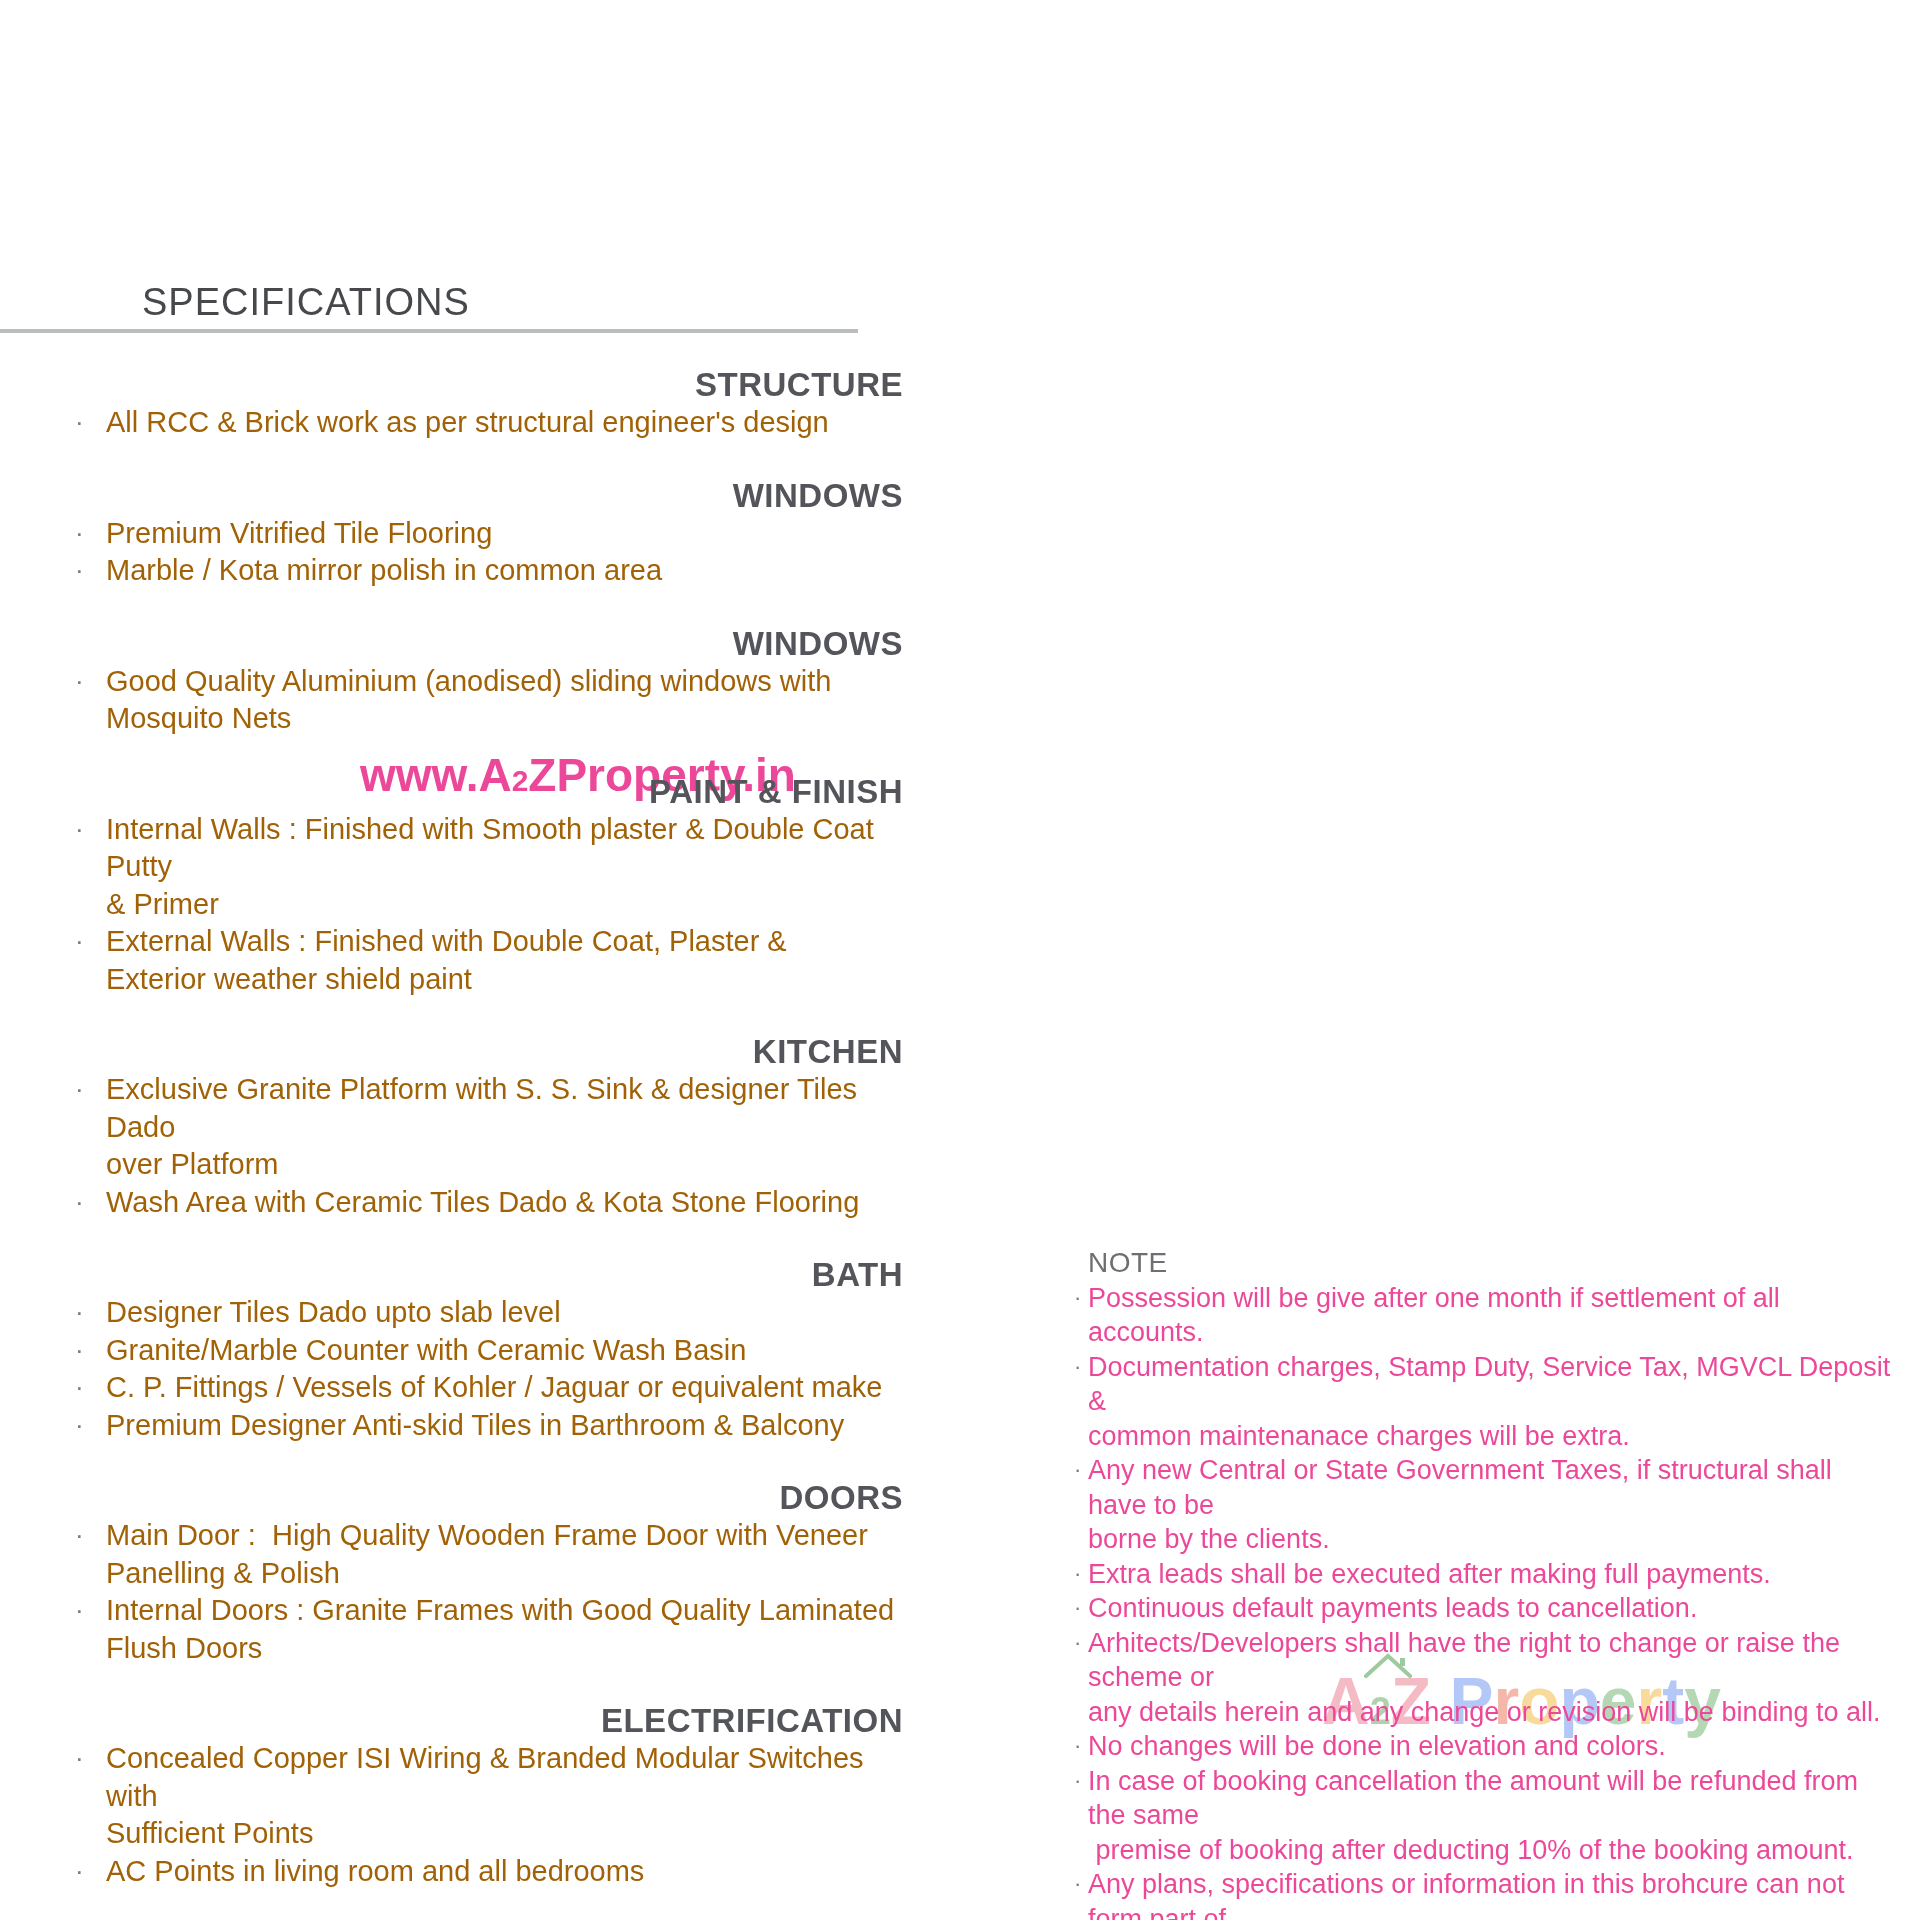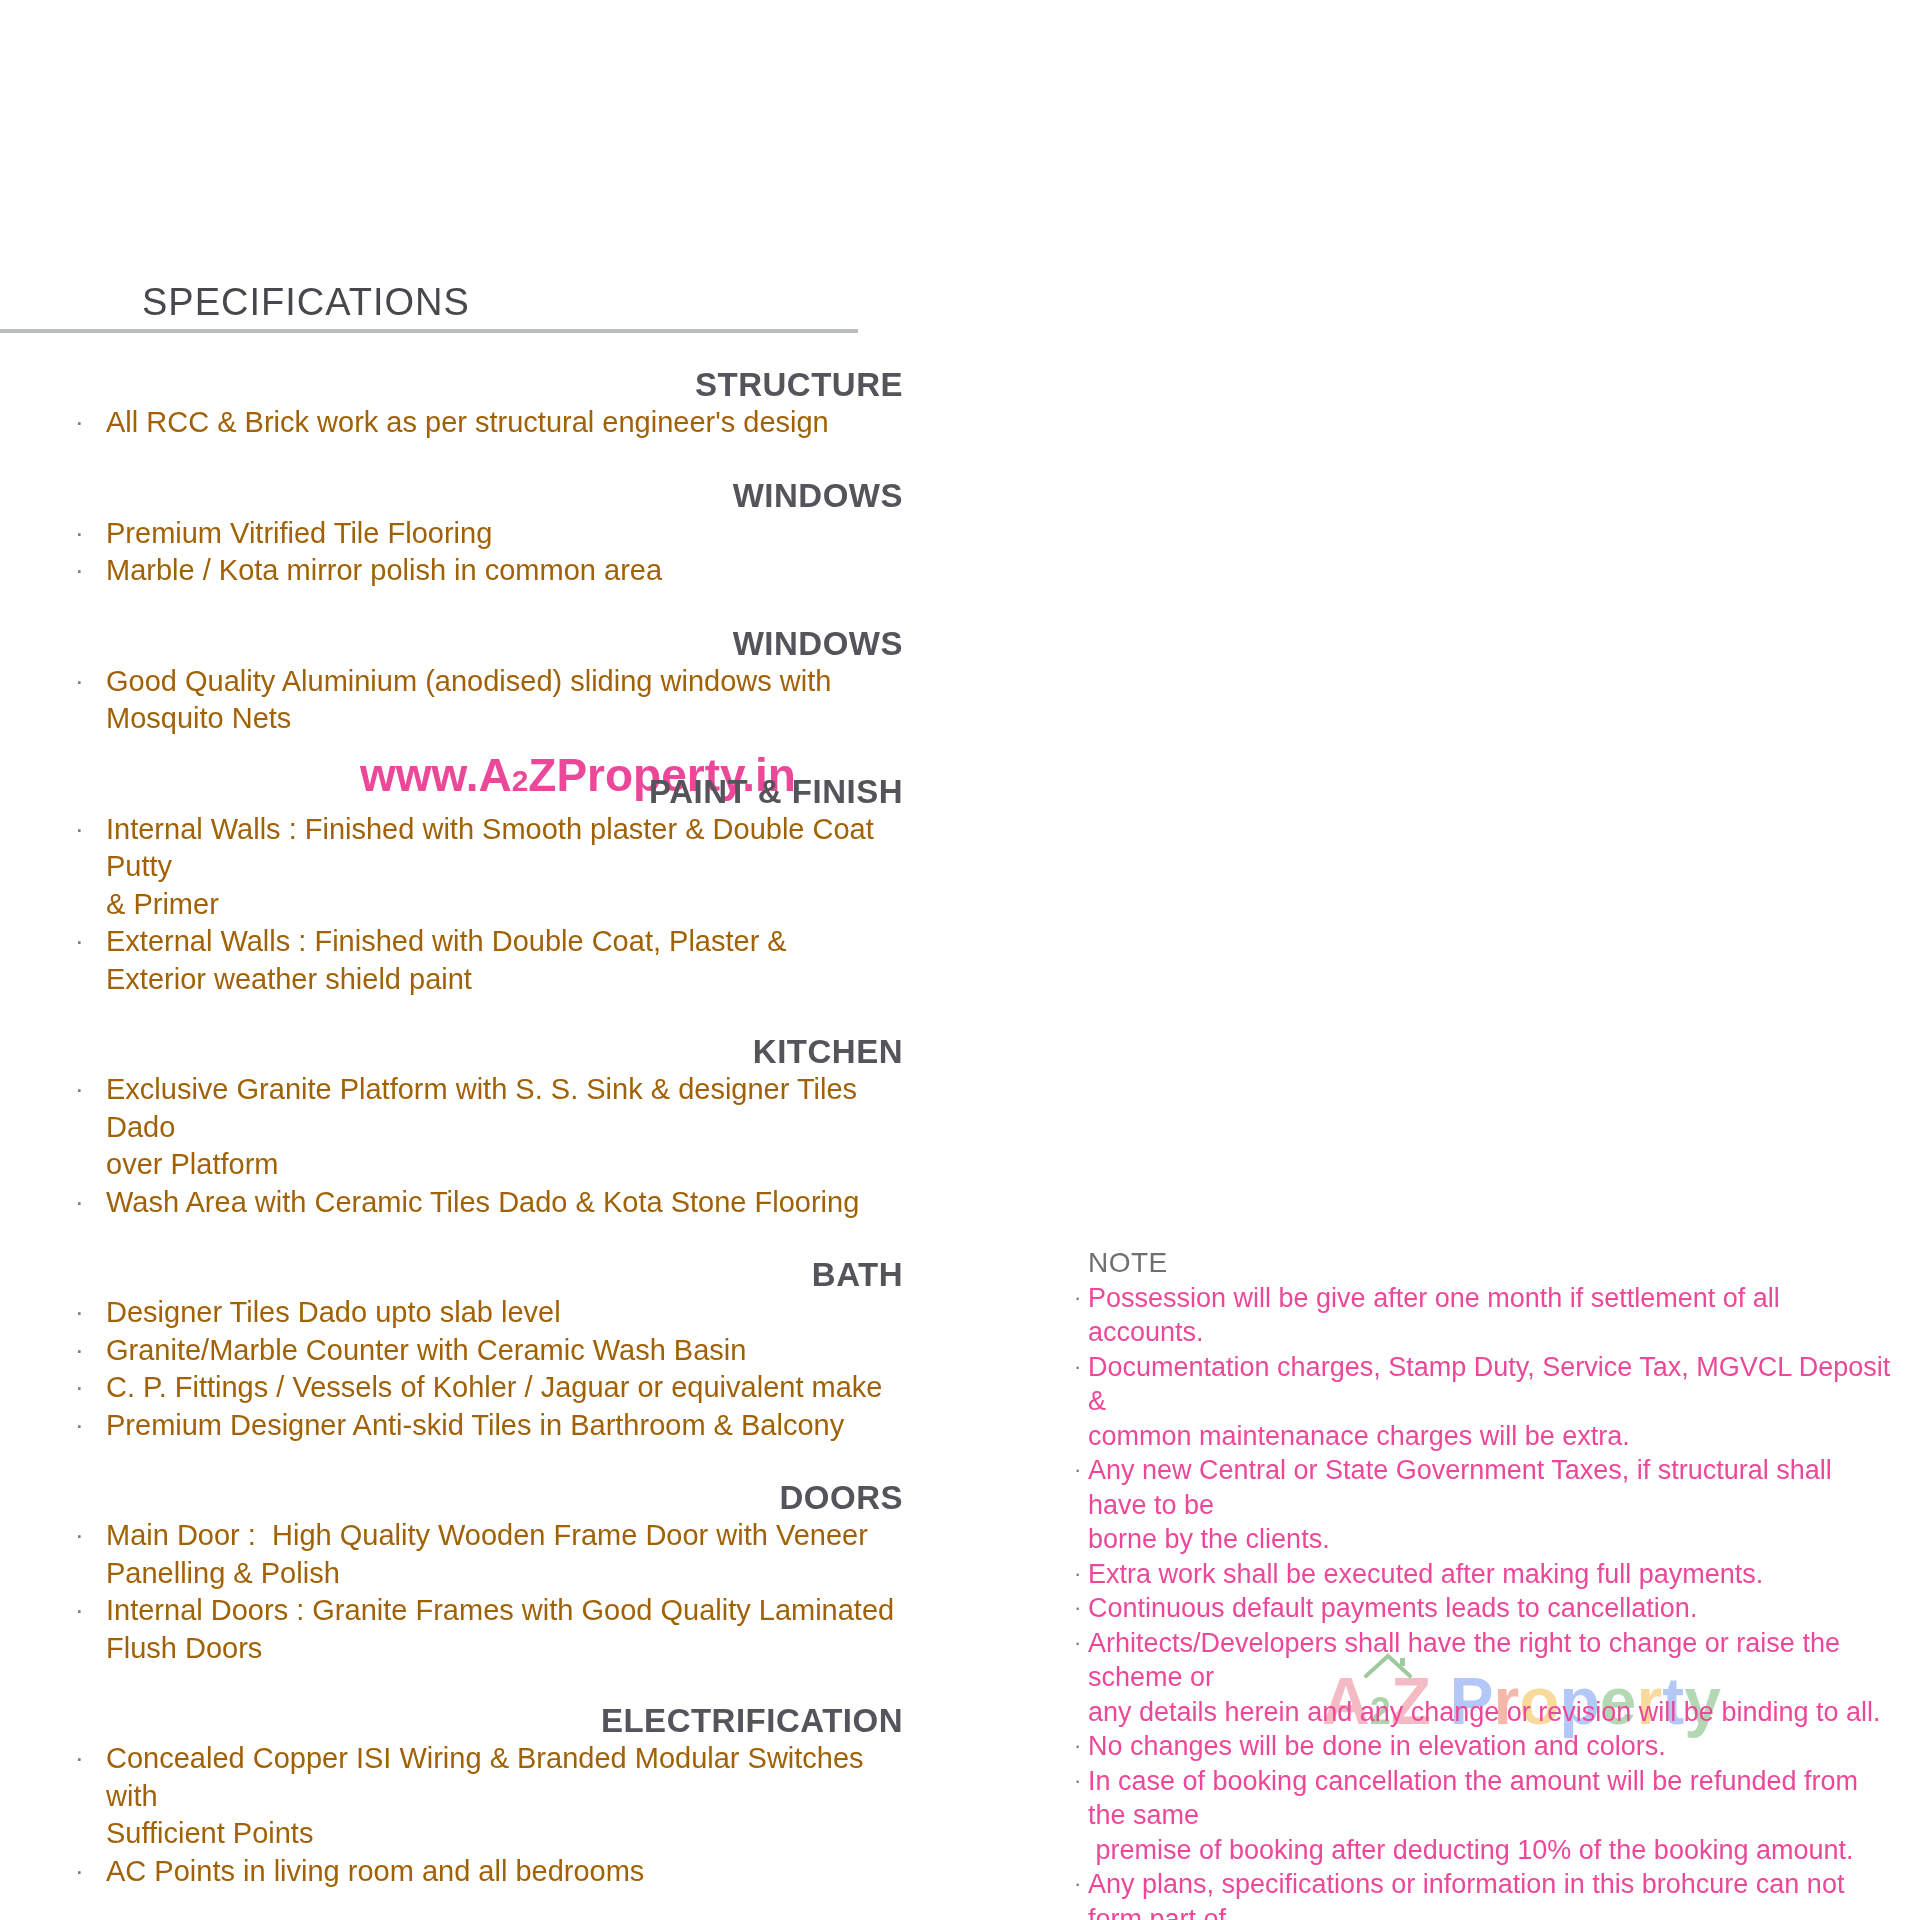--- a/index.html
+++ b/index.html
@@ -207,21 +207,21 @@
       <div class="nrow">
         <span class="dot">·</span>
         <span class="txt">Any new Central or State Government Taxes, if structural shall have to be</span>
       </div>
       <div class="nrow">
         <span class="dot"></span>
         <span class="txt">borne by the clients.</span>
       </div>
       <div class="nrow">
         <span class="dot">·</span>
-        <span class="txt">Extra work shall be executed after making full payments.</span>
+        <span class="txt">Extra leads shall be executed after making full payments.</span>
       </div>
       <div class="nrow">
         <span class="dot">·</span>
         <span class="txt">Continuous default payments leads to cancellation.</span>
       </div>
       <div class="nrow">
         <span class="dot">·</span>
         <span class="txt">Arhitects/Developers shall have the right to change or raise the scheme or</span>
       </div>
       <div class="nrow">

